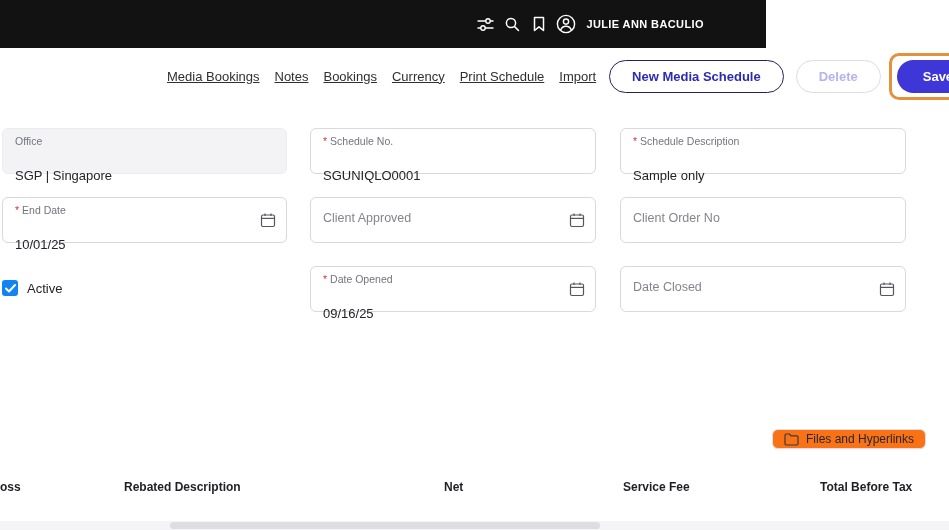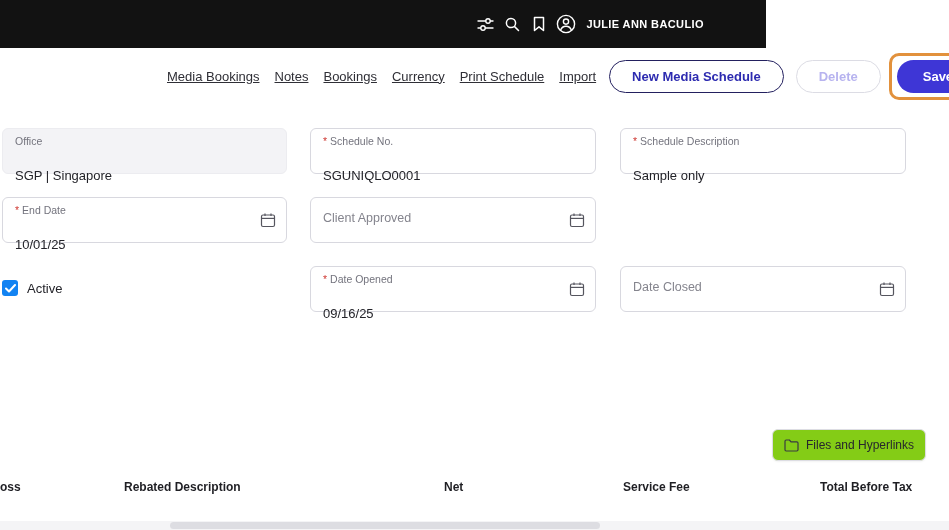--- a/index.html
+++ b/index.html
@@ -89,22 +89,22 @@
     position: absolute; left: 2px; top: 280px; display: flex; align-items: center; gap: 9px;
   }
   .checkbox {
     width: 16px; height: 16px; border-radius: 3px; background: #1283f2;
     display: flex; align-items: center; justify-content: center; cursor: pointer;
   }
   .checkbox-label { font-size: 13px; color: #232329; }
 
   
   .files-btn {
-    position: absolute; left: 772px; top: 429px; height: 32px;
-    border: 1px solid #dddde3; border-radius: 6px; background: #84cc16;
+    position: absolute; left: 772px; top: 429px; height: 20px;
+    border: 1px solid #dddde3; border-radius: 6px; background: #f97316;
     box-shadow: 0 1px 2px rgba(0,0,0,.05);
     display: inline-flex; align-items: center; gap: 7px; padding: 0 11px;
     font-size: 12px; color: #27272d; cursor: pointer; white-space: nowrap;
   }
 
   
   .thead { position: absolute; top: 480px; left: 0; width: 949px; height: 16px; }
   .th { position: absolute; font-size: 12px; font-weight: bold; color: #1f1f24; white-space: nowrap; }
   .th0 { left: 0px; }
   .th1 { left: 124px; }
@@ -208,20 +208,23 @@
     <span class="cal">
       <svg width="16" height="16" viewBox="0 0 16 16" fill="none" stroke="#55555e" stroke-width="1.2">
         <rect x="1.5" y="3" width="13" height="11.5" rx="1.5"></rect>
         <line x1="1.5" y1="6.4" x2="14.5" y2="6.4"></line>
         <line x1="5" y1="1.4" x2="5" y2="4"></line>
         <line x1="11" y1="1.4" x2="11" y2="4"></line>
       </svg>
     </span>
   </div>
 
+  <div class="field c3 r2">
+    <div class="flabel" style="font-size:12.5px; color:#84848d; margin-top:8px;">Client Order No</div>
+  </div>
 
   <div class="checkbox-row">
     <span class="checkbox">
       <svg width="11" height="9" viewBox="0 0 11 9" fill="none" stroke="#ffffff" stroke-width="2" stroke-linecap="round" stroke-linejoin="round">
         <path d="M1 4.5 L4 7.5 L10 1"></path>
       </svg>
     </span>
     <span class="checkbox-label">Active</span>
   </div>
 

